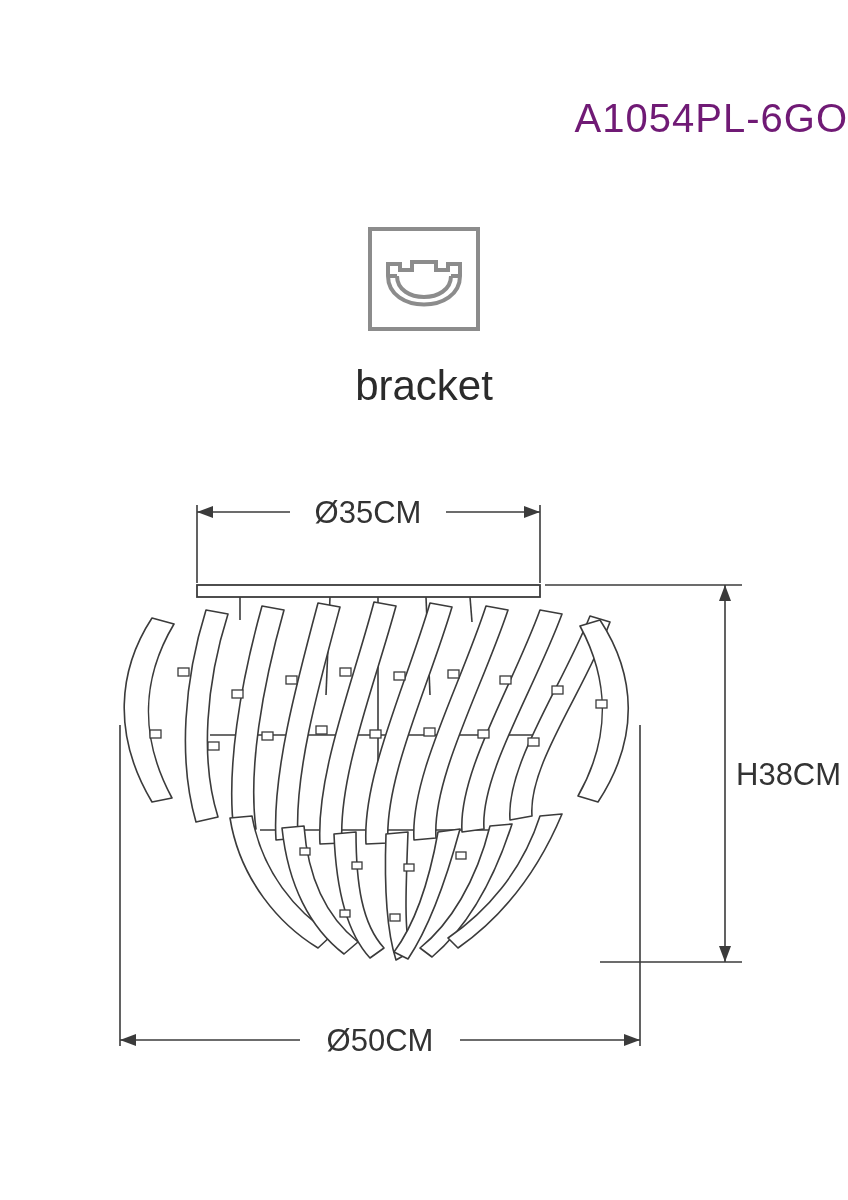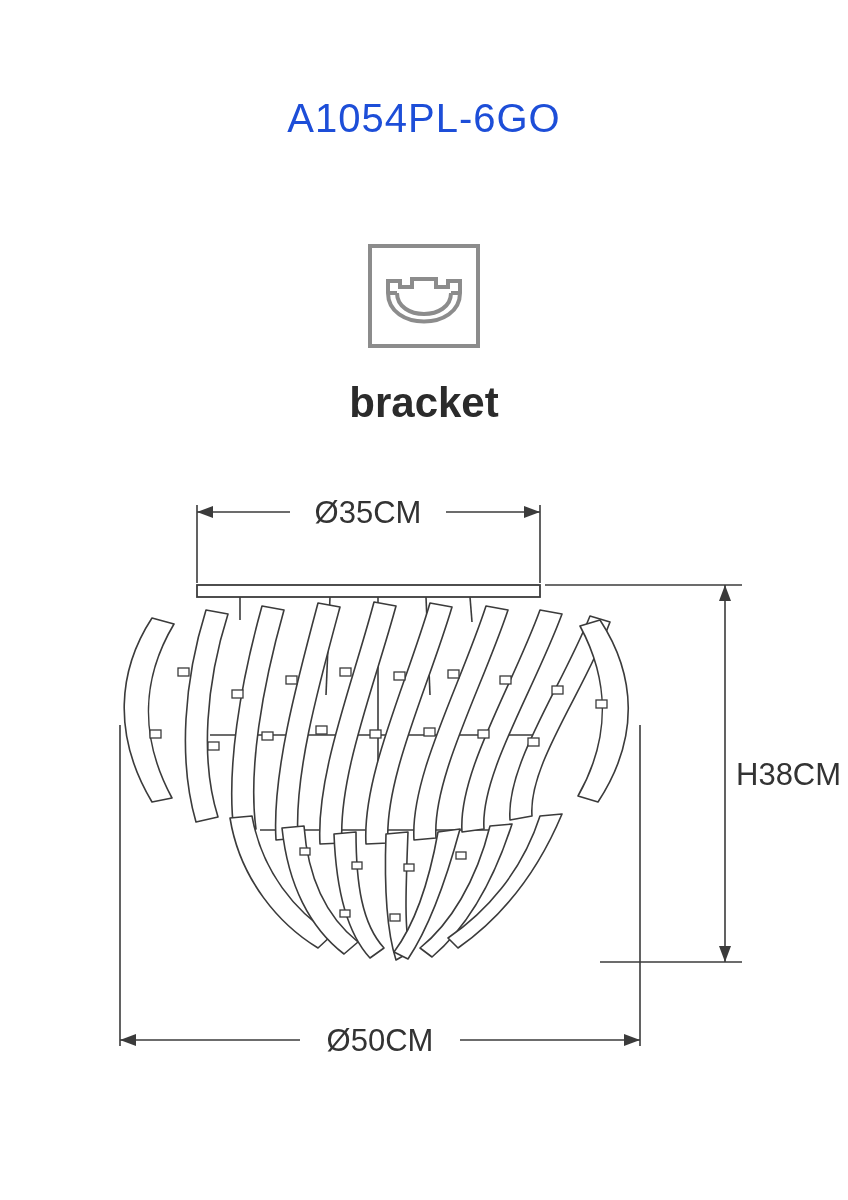--- a/index.html
+++ b/index.html
@@ -2,24 +2,24 @@
 <html><head>
 <meta charset="utf-8">
 <style>
   html,body{margin:0;padding:0;}
   body{
     width:848px;height:1200px;background:#ffffff;position:relative;
     font-family:"Liberation Sans", sans-serif;color:#2e2e2e;overflow:hidden;
   }
   .title{
     position:absolute;top:96px;left:0;width:100%;
-    text-align:center;font-size:40px;letter-spacing:1px;color:#1d4ed8;
+    text-align:right;font-size:40px;letter-spacing:1px;color:#701a75;
   }
   .bracket-figure{
-    position:absolute;top:241px;left:0;width:100%;text-align:center;font-weight:bold;
+    position:absolute;top:224px;left:0;width:100%;text-align:center;
   }
   .bracket-figure svg{display:block;margin:0 auto;}
   .bracket-label{
     margin-top:28px;font-size:42px;color:#2b2b2b;
   }
   .drawing{position:absolute;left:0;top:480px;}
   .dim-text{
     font-family:"Liberation Sans", sans-serif;
     font-size:31px;fill:#333333;
   }

